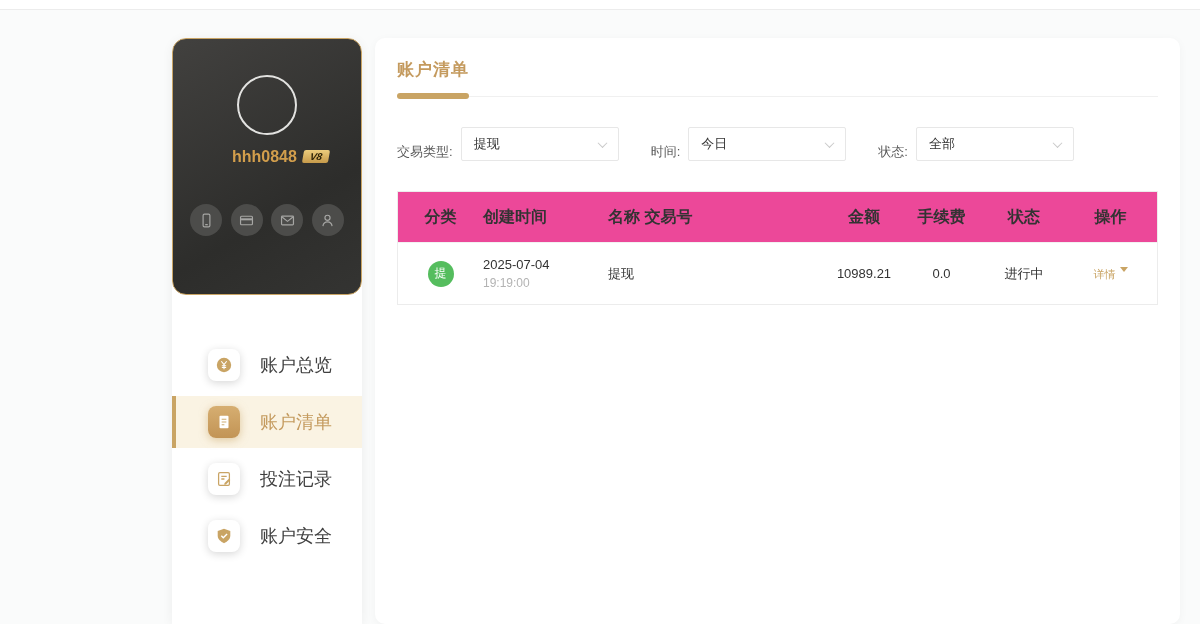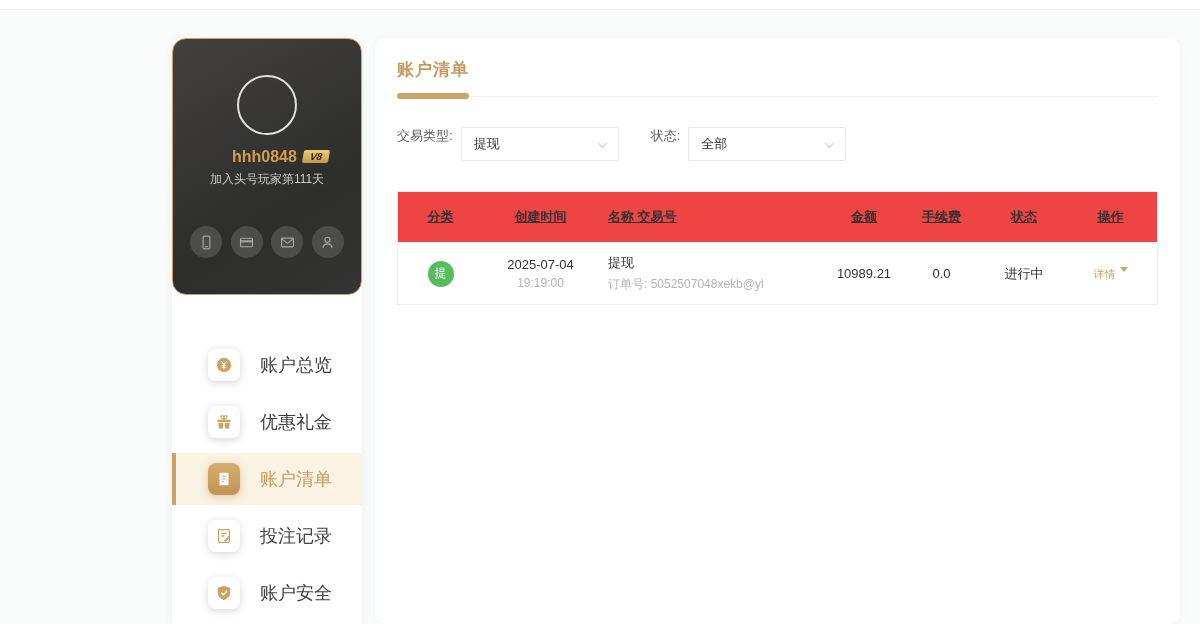--- a/index.html
+++ b/index.html
@@ -63,41 +63,41 @@
   .main {
     position:absolute; left:375px; top:38px; width:805px; height:586px;
     background:#fff; border-radius:10px; box-shadow:0 2px 10px rgba(0,0,0,0.04);
     padding:20px 22px 0;
   }
   .page-title { color:#c49a5e; font-size:17px; font-weight:bold; letter-spacing:1px; }
   .title-divider { position:relative; margin-top:15px; border-bottom:1px solid #f0f0f0; }
   .gold-bar { position:absolute; left:0; top:-3px; width:72px; height:6px; border-radius:3px; background:#c9a464; }
 
   .filters { display:flex; align-items:center; gap:32px; margin-top:30px; }
-  .filter { display:flex; align-items:flex-start; }
+  .filter { display:flex; align-items:flex-end; }
   .filter-label { font-size:13px; color:#5a5a5a; margin-right:8px; white-space:nowrap; }
   .select-box {
     width:158px; height:34px; border:1px solid #e7e7e7; border-radius:2px;
     display:flex; align-items:center; justify-content:space-between;
     padding:0 12px; background:#fff; cursor:pointer;
   }
   .select-value { font-size:13px; color:#333; }
   .chevron { width:7px; height:7px; border-right:1.4px solid #c9c9c9; border-bottom:1.4px solid #c9c9c9; transform:rotate(45deg) translate(-1px,-1px); }
 
   .table { margin-top:30px; border:1px solid #ececec; }
   .thead {
-    display:flex; align-items:center; height:50px; background:#ef4444;
-    font-size:13px; font-weight:bold; color:#333;text-decoration:underline;
+    display:flex; align-items:center; height:50px; background:#ec4899;
+    font-size:16px; font-weight:bold; color:#333;
   }
   .trow {
     display:flex; align-items:center; height:62px; background:#fff;
     border-top:1px solid #f2f2f2; font-size:13px; color:#333;
   }
   .c1{width:85px; text-align:center;}
-  .c2{width:115px; text-align:center;}
+  .c2{width:115px; text-align:left;}
   .c3{width:231px; text-align:left; padding-left:10px;}
   .c4{width:70px; text-align:center;}
   .c5{width:85px; text-align:center;}
   .c6{width:80px; text-align:center;}
   .c7{width:93px; text-align:center;}
   .badge-cat {
     width:26px; height:26px; border-radius:50%; background:#55bd5e; color:#fff;
     font-size:12px; display:inline-flex; align-items:center; justify-content:center;
   }
   .cell-main { font-size:13px; color:#333; }
@@ -113,21 +113,20 @@
 
 <div class="topbar"></div>
 
 <div class="sidebar">
 
   <div class="profile-card">
     <div class="avatar"></div>
     <div class="name-row">
       <span class="username">hhh0848</span><span class="vip-badge">V8</span>
     </div>
-    <div class="join-text">加入头号玩家第111天</div>
     <div class="quick-icons">
       <div class="qi">
         <svg viewBox="0 0 20 20">
             <rect x="6" y="2.5" width="8" height="15" rx="1.6"></rect>
             <line x1="8.5" y1="14.8" x2="11.5" y2="14.8"></line>
           </svg>
       </div>
       <div class="qi">
         <svg viewBox="0 0 20 20">
             <rect x="3" y="5" width="14" height="10" rx="1.2"></rect>
@@ -154,31 +153,20 @@
     <div class="menu-item">
       <span class="menu-icon">
         <svg viewBox="0 0 20 20">
             <circle cx="10" cy="10" r="8" fill="currentColor"></circle>
             <path d="M7 5.8 L10 9.6 L13 5.8 M10 9.6 V14.6 M7.6 10.8 H12.4 M7.6 12.8 H12.4" stroke="#fff" stroke-width="1.2" fill="none"></path>
           </svg>
       </span>
       <span class="menu-label">账户总览</span>
     </div>
 
-    <div class="menu-item">
-      <span class="menu-icon">
-        <svg viewBox="0 0 20 20" fill="currentColor">
-            <rect x="2.8" y="7.6" width="14.4" height="2.6" rx="0.6"></rect>
-            <rect x="4" y="11.2" width="5.1" height="6" rx="0.4"></rect>
-            <rect x="10.9" y="11.2" width="5.1" height="6" rx="0.4"></rect>
-            <path d="M10 7 C6.4 7 5.6 3.2 7.9 2.9 C9.3 2.7 10 5 10 7 C10 5 10.7 2.7 12.1 2.9 C14.4 3.2 13.6 7 10 7 Z" fill="none" stroke="currentColor" stroke-width="1.2"></path>
-          </svg>
-      </span>
-      <span class="menu-label">优惠礼金</span>
-    </div>
 
     <div class="menu-item active">
       <span class="menu-icon">
         <svg viewBox="0 0 20 20">
             <rect x="5" y="3" width="10" height="14" rx="1.2" fill="currentColor"></rect>
             <path d="M7.4 7 H12.6 M7.4 10 H12.6 M7.4 13 H10.4" stroke="#c9a464" stroke-width="1.2" fill="none" opacity="0.9"></path>
           </svg>
       </span>
       <span class="menu-label">账户清单</span>
     </div>
@@ -212,20 +200,27 @@
   <div class="page-title">账户清单</div>
   <div class="title-divider">
     <div class="gold-bar"></div>
   </div>
 
   <div class="filters">
     <div class="filter">
       <span class="filter-label">交易类型:</span>
       <div class="select-box">
         <span class="select-value">提现</span>
+        <span class="chevron"></span>
+      </div>
+    </div>
+    <div class="filter">
+      <span class="filter-label">时间:</span>
+      <div class="select-box">
+        <span class="select-value">今日</span>
         <span class="chevron"></span>
       </div>
     </div>
     <div class="filter">
       <span class="filter-label">状态:</span>
       <div class="select-box">
         <span class="select-value">全部</span>
         <span class="chevron"></span>
       </div>
     </div>
@@ -244,21 +239,20 @@
     <div class="trow">
       <div class="c1">
         <span class="badge-cat">提</span>
       </div>
       <div class="c2">
         <div class="cell-main">2025-07-04</div>
         <div class="cell-sub">19:19:00</div>
       </div>
       <div class="c3">
         <div class="cell-main">提现</div>
-        <div class="cell-sub">订单号: 5052507048xekb@yl</div>
       </div>
       <div class="c4">10989.21</div>
       <div class="c5">0.0</div>
       <div class="c6">进行中</div>
       <div class="c7">
         <span class="action-link">
           <span>详情</span>
           <span class="caret-down"></span>
         </span>
       </div>

